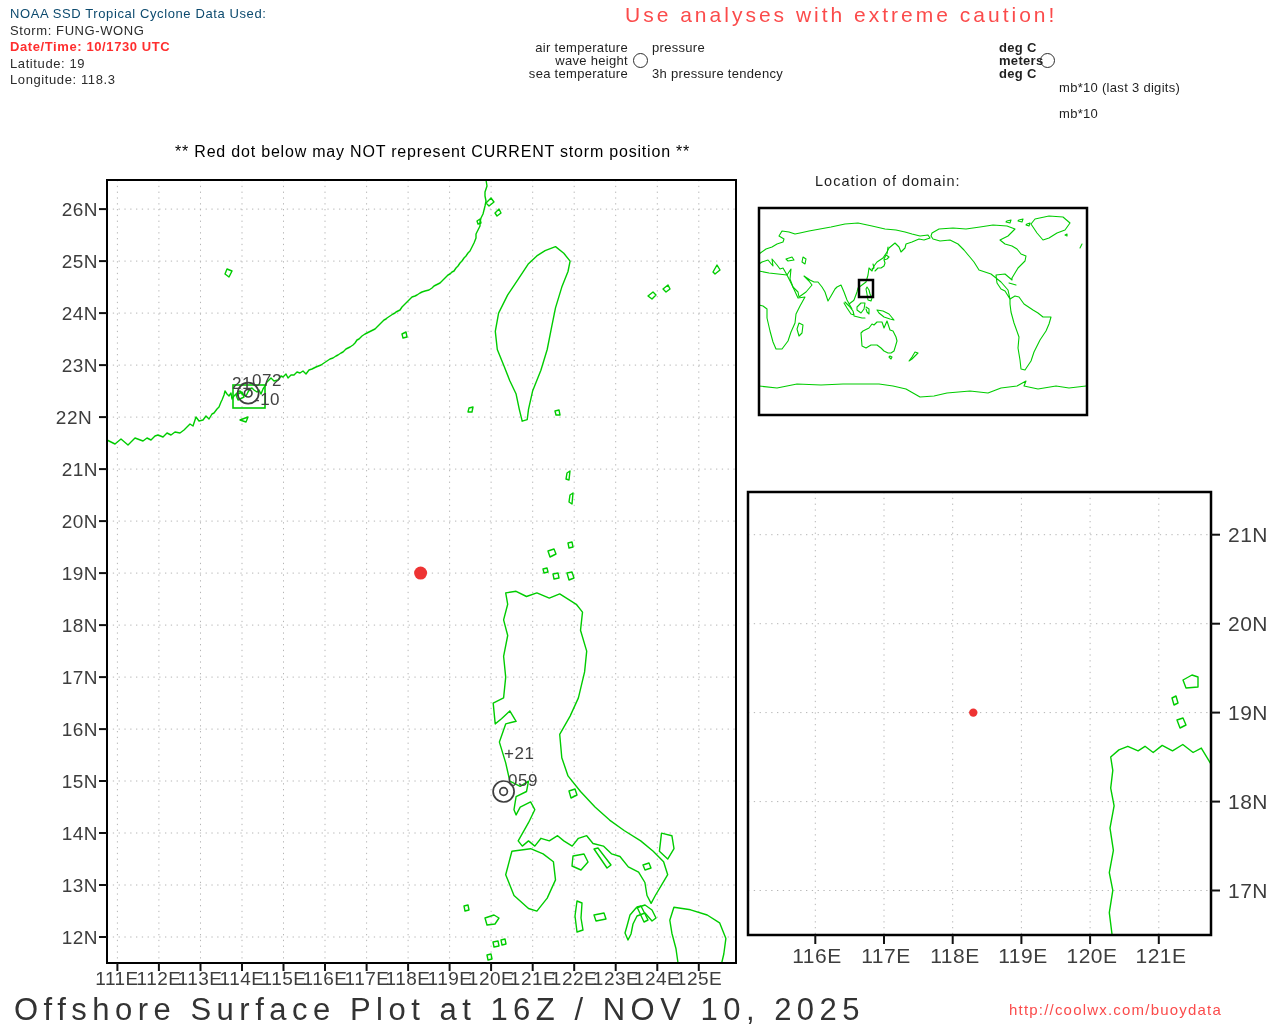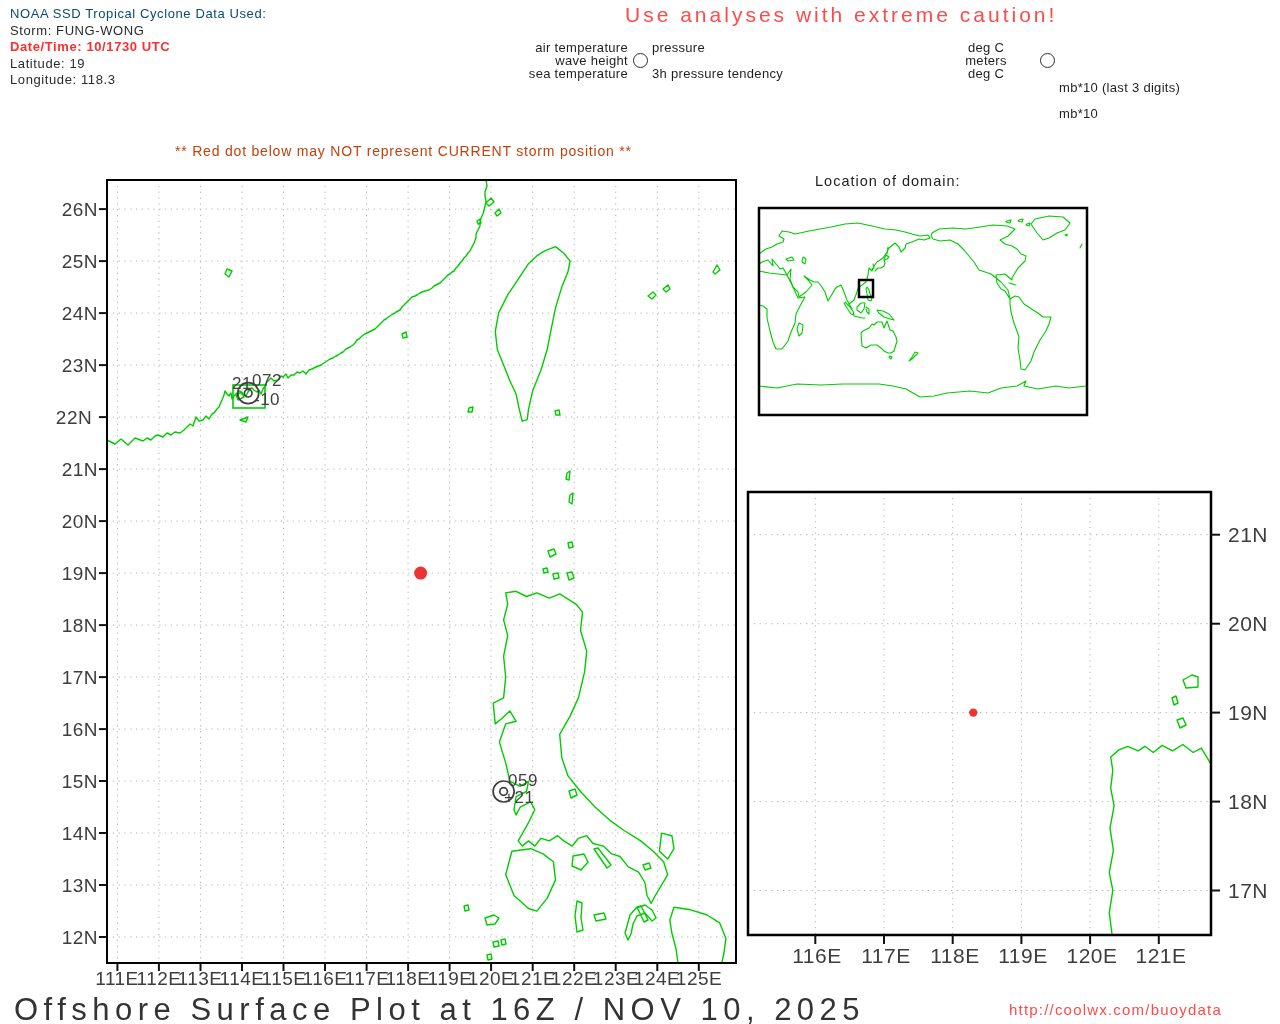--- a/index.html
+++ b/index.html
@@ -4,21 +4,21 @@
 <style>
   html,body{margin:0;padding:0;background:#fff;}
   .canvas{position:relative;width:1280px;height:1024px;background:#ffffff;
           font-family:"Liberation Sans",sans-serif;overflow:hidden;color:#222;}
   .abs{position:absolute;white-space:nowrap;}
   
   .tcline{font-size:13px;letter-spacing:0.6px;line-height:16.5px;color:#2b2b2b;}
   .lightred{color:#0c4a6e;}
   .boldred{color:#ff2e2e;font-weight:bold;}
   .caution{font-size:21px;letter-spacing:3px;color:#fb4b4b;}
-  .warning{font-size:14px;letter-spacing:0.8px;color:#c2410c;}
+  .warning{font-size:16px;letter-spacing:0.8px;color:#000000;}
   
   .legcol{display:flex;flex-direction:column;font-size:13px;letter-spacing:0.3px;color:#1f1f1f;line-height:13px;}
   .legcol div{height:13px;}
   .legcircle{width:13px;height:13px;border:1.6px solid #2e2e2e;border-radius:50%;}
   
   .ylab{width:48px;text-align:right;font-size:19px;letter-spacing:0.5px;color:#3d3d3d;}
   .xlab{width:48px;text-align:center;font-size:19px;letter-spacing:0.5px;color:#3d3d3d;}
   .dxlab{width:60px;text-align:center;font-size:21px;letter-spacing:0.5px;color:#3d3d3d;}
   .dylab{font-size:21px;letter-spacing:0.5px;color:#3d3d3d;}
   .stlab{font-size:17px;letter-spacing:0.5px;color:#414141;}
@@ -52,21 +52,21 @@
     <div>wave height</div>
     <div>sea temperature</div>
   </div>
   <div class="abs legcircle" style="left:633px;top:53px;"></div>
   <div class="abs legcol" style="left:652px;top:41px;justify-content:space-between;">
     <div>pressure</div>
     <div></div>
     <div>3h pressure tendency</div>
   </div>
 
-  <div class="abs legcol" style="left:961px;top:41px;width:50px;text-align:center;">
+  <div class="abs legcol" style="left:999px;top:41px;width:50px;text-align:left;font-weight:bold;">
     <div>deg C</div>
     <div>meters</div>
     <div>deg C</div>
   </div>
   <div class="abs legcircle" style="left:1040px;top:53px;"></div>
   <div class="abs legcol" style="left:1059px;top:41px;margin-top:40px;">
     <div>mb*10 (last 3 digits)</div>
     <div></div>
     <div>mb*10</div>
   </div>
@@ -171,21 +171,21 @@
       <line class="tick" x1="4" y1="665" x2="12" y2="665"></line>
         <line class="tick" x1="4" y1="717" x2="12" y2="717"></line>
       <line class="tick" x1="4" y1="769" x2="12" y2="769"></line>
     </g>
   </svg>
 
   <div class="abs stlab" style="left:232px;top:374px;">21</div>
   <div class="abs stlab" style="left:252px;top:371px;">072</div>
   <div class="abs stlab" style="left:254px;top:390px;">-10</div>
   <div class="abs stlab" style="left:508px;top:771px;">059</div>
-  <div class="abs stlab" style="left:504px;top:788px;">+21</div>
+  <div class="abs stlab" style="left:504px;top:744px;">+21</div>
 
   <div class="abs ylab" style="left:50px;top:199px;">26N</div>
   <div class="abs ylab" style="left:50px;top:251px;">25N</div>
   <div class="abs ylab" style="left:50px;top:303px;">24N</div>
   <div class="abs ylab" style="left:50px;top:355px;">23N</div>
   <div class="abs ylab" style="left:50px;top:407px;text-align:center;">22N</div>
   <div class="abs ylab" style="left:50px;top:459px;">21N</div>
   <div class="abs ylab" style="left:50px;top:511px;">20N</div>
   <div class="abs ylab" style="left:50px;top:563px;">19N</div>
   <div class="abs ylab" style="left:50px;top:615px;">18N</div>

